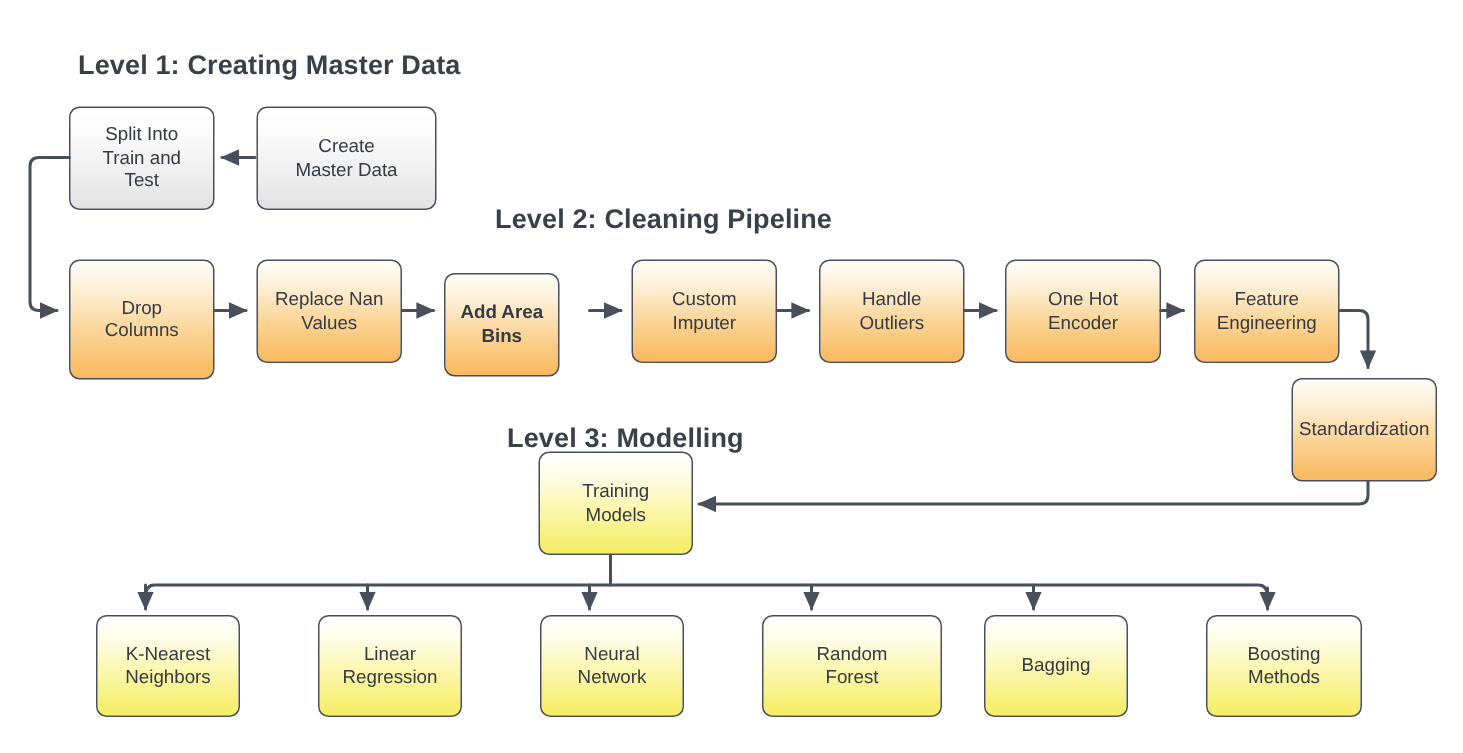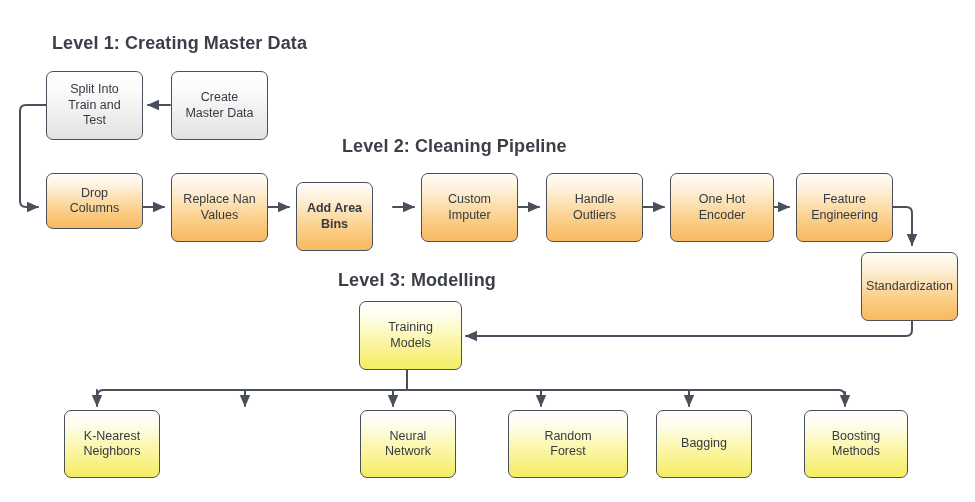--- a/index.html
+++ b/index.html
@@ -94,34 +94,34 @@
       <path d="M 97 392 L 97 406" marker-end="url(#arw)"></path>
       <path d="M 245 390 L 245 406" marker-end="url(#arw)"></path>
       <path d="M 393 390 L 393 406" marker-end="url(#arw)"></path>
       <path d="M 541 390 L 541 406" marker-end="url(#arw)"></path>
       <path d="M 689 390 L 689 406" marker-end="url(#arw)"></path>
       <path d="M 845 392 L 845 406" marker-end="url(#arw)"></path>
     </g>
   </svg>
 
   <div class="heading" style="left:52px; top:33px;">Level 1: Creating Master Data</div>
-  <div class="heading" style="left:342px; top:136px;">Level 2: Cleaning Pipeline</div>
-  <div class="heading" style="left:338px; top:270px;">Level 3: Modelling</div>
+  <div class="heading" style="left:330px; top:136px;">Level 2: Cleaning Pipeline</div>
+  <div class="heading" style="left:338px; top:282px;">Level 3: Modelling</div>
 
   <div class="node gray" style="left:46px; top:71px; width:97px; height:69px;">
     <span class="lbl">Split Into
 Train and
 Test</span>
   </div>
-  <div class="node gray" style="left:171px; top:71px; width:97px; height:69px;">
+  <div class="node gray" style="left:171px; top:71px; width:120px; height:69px;">
     <span class="lbl">Create
 Master Data</span>
   </div>
 
-  <div class="node orange" style="left:46px; top:173px; width:97px; height:56px;">
+  <div class="node orange" style="left:46px; top:173px; width:97px; height:80px;">
     <span class="lbl">Drop
 Columns</span>
   </div>
   <div class="node orange" style="left:171px; top:173px; width:97px; height:69px;">
     <span class="lbl">Replace Nan
 Values</span>
   </div>
   <div class="node orange" style="left:296px; top:182px; width:77px; height:69px;font-weight:bold;">
     <span class="lbl">Add Area
 Bins</span>
@@ -149,20 +149,24 @@
 
   <div class="node yellow" style="left:359px; top:301px; width:103px; height:69px;">
     <span class="lbl">Training
 Models</span>
   </div>
 
   <div class="node yellow" style="left:64px; top:410px; width:96px; height:68px;">
     <span class="lbl">K-Nearest
 Neighbors</span>
   </div>
+  <div class="node yellow" style="left:212px; top:410px; width:96px; height:68px;">
+    <span class="lbl">Linear
+Regression</span>
+  </div>
   <div class="node yellow" style="left:360px; top:410px; width:96px; height:68px;">
     <span class="lbl">Neural
 Network</span>
   </div>
   <div class="node yellow" style="left:508px; top:410px; width:120px; height:68px;">
     <span class="lbl">Random
 Forest</span>
   </div>
   <div class="node yellow" style="left:656px; top:410px; width:96px; height:68px;">
     <span class="lbl">Bagging</span>

